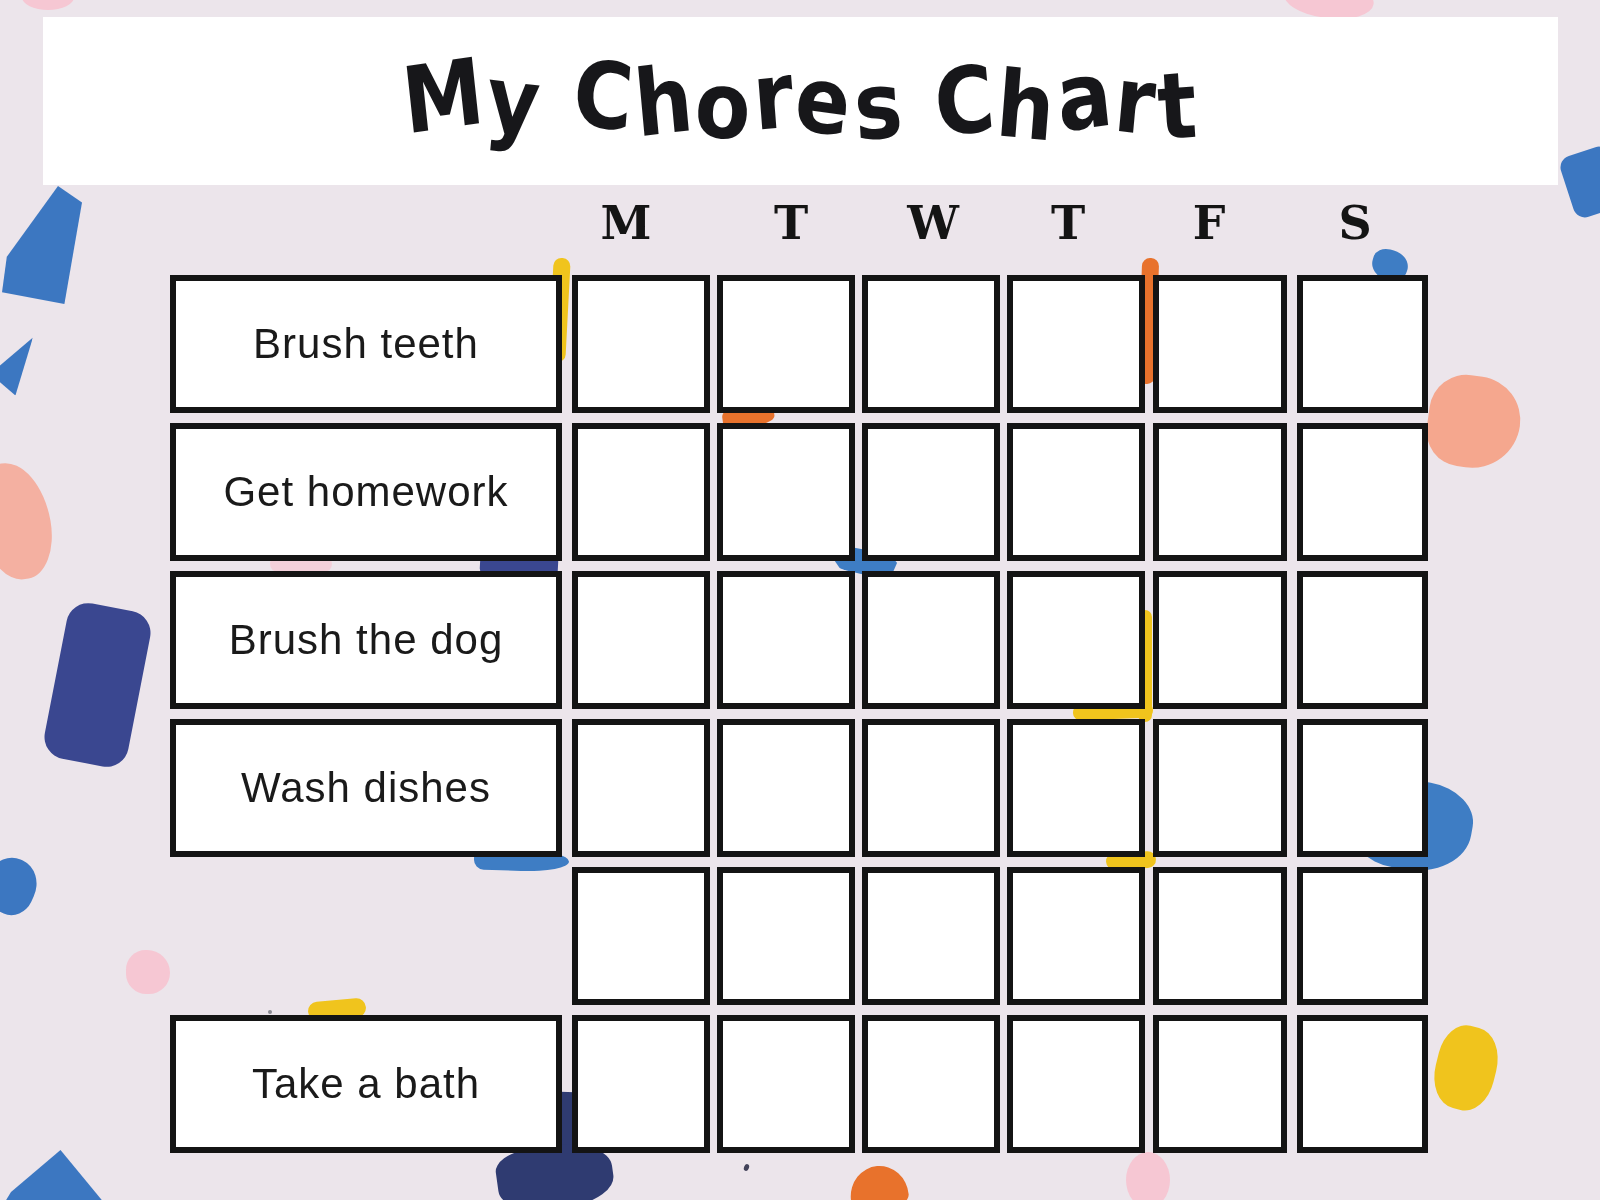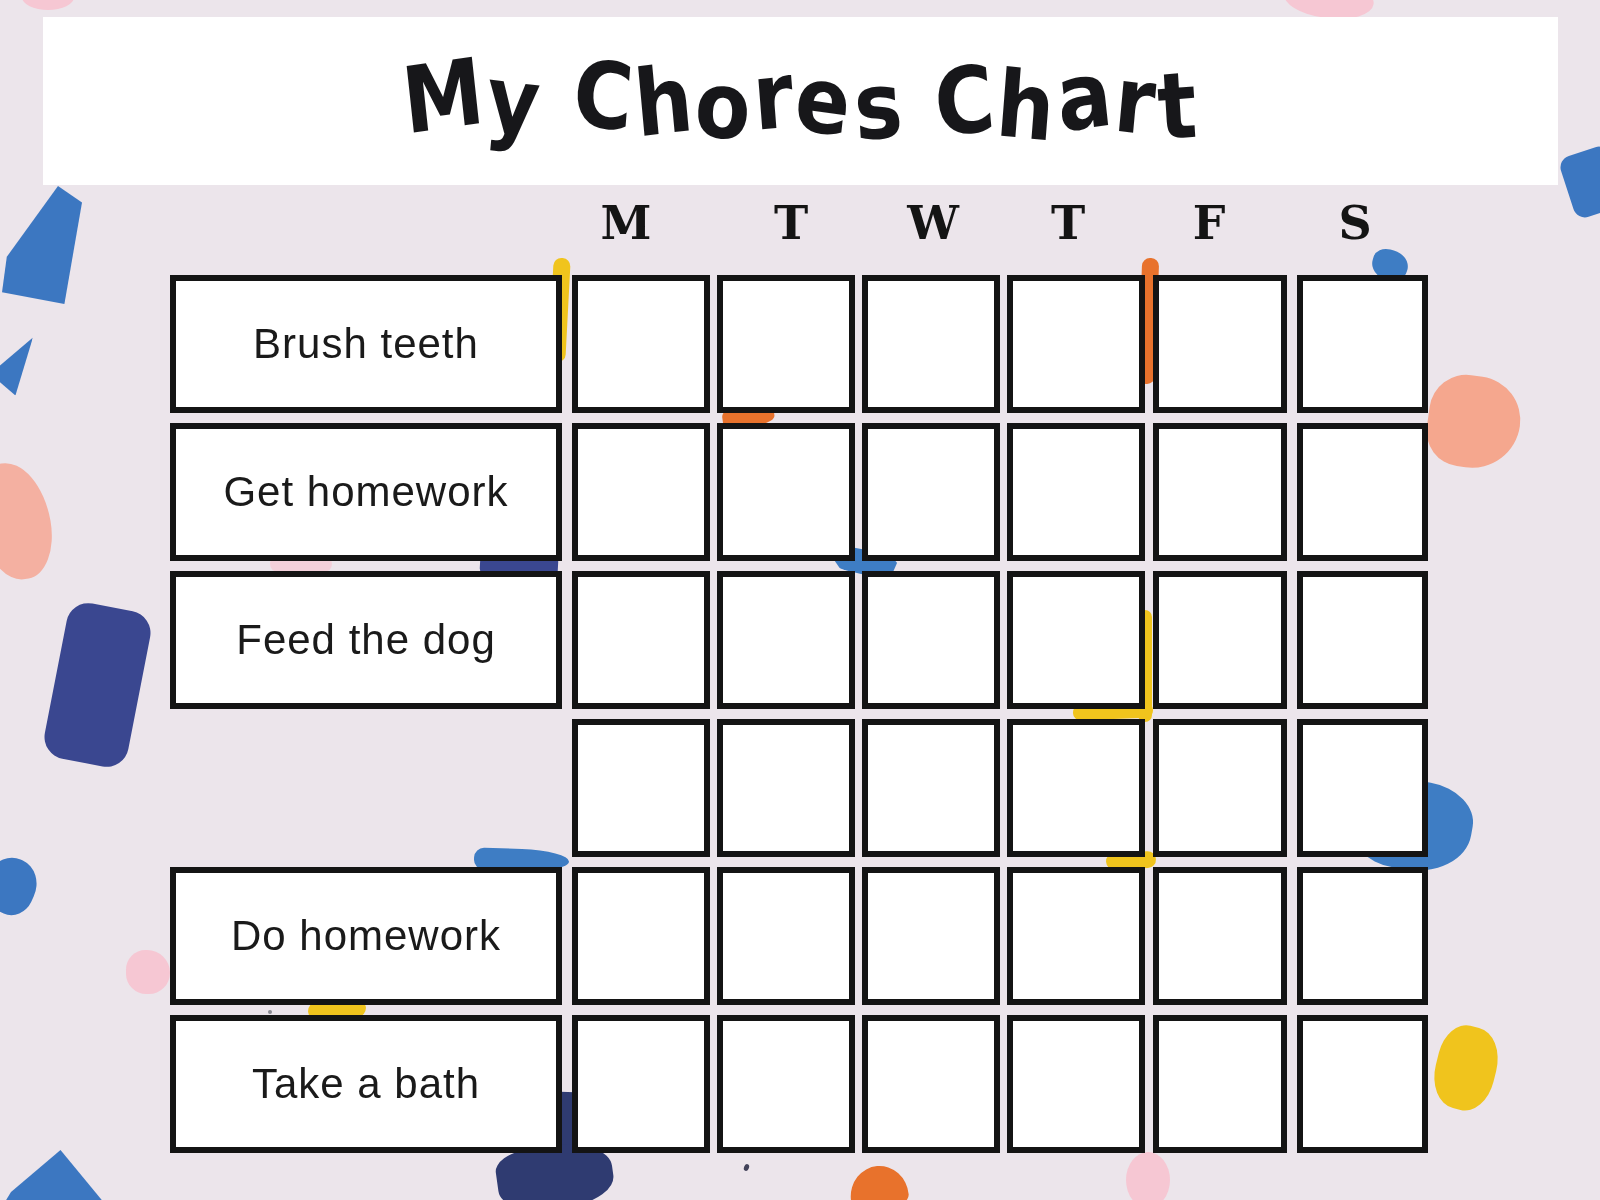--- a/index.html
+++ b/index.html
@@ -125,39 +125,39 @@
       <span>Get homework</span>
     </div>
   <div class="box row-1 col-0"></div>
   <div class="box row-1 col-1"></div>
   <div class="box row-1 col-2"></div>
   <div class="box row-1 col-3"></div>
   <div class="box row-1 col-4"></div>
   <div class="box row-1 col-5"></div>
 
   <div class="box label-box row-2">
-      <span>Feed the dog</span>
+      <span>Brush the dog</span>
     </div>
   <div class="box row-2 col-0"></div>
   <div class="box row-2 col-1"></div>
   <div class="box row-2 col-2"></div>
   <div class="box row-2 col-3"></div>
   <div class="box row-2 col-4"></div>
   <div class="box row-2 col-5"></div>
 
+  <div class="box label-box row-3">
+      <span>Wash dishes</span>
+    </div>
   <div class="box row-3 col-0"></div>
   <div class="box row-3 col-1"></div>
   <div class="box row-3 col-2"></div>
   <div class="box row-3 col-3"></div>
   <div class="box row-3 col-4"></div>
   <div class="box row-3 col-5"></div>
 
-  <div class="box label-box row-4">
-      <span>Do homework</span>
-    </div>
   <div class="box row-4 col-0"></div>
   <div class="box row-4 col-1"></div>
   <div class="box row-4 col-2"></div>
   <div class="box row-4 col-3"></div>
   <div class="box row-4 col-4"></div>
   <div class="box row-4 col-5"></div>
 
   <div class="box label-box row-5">
       <span>Take a bath</span>
     </div>

